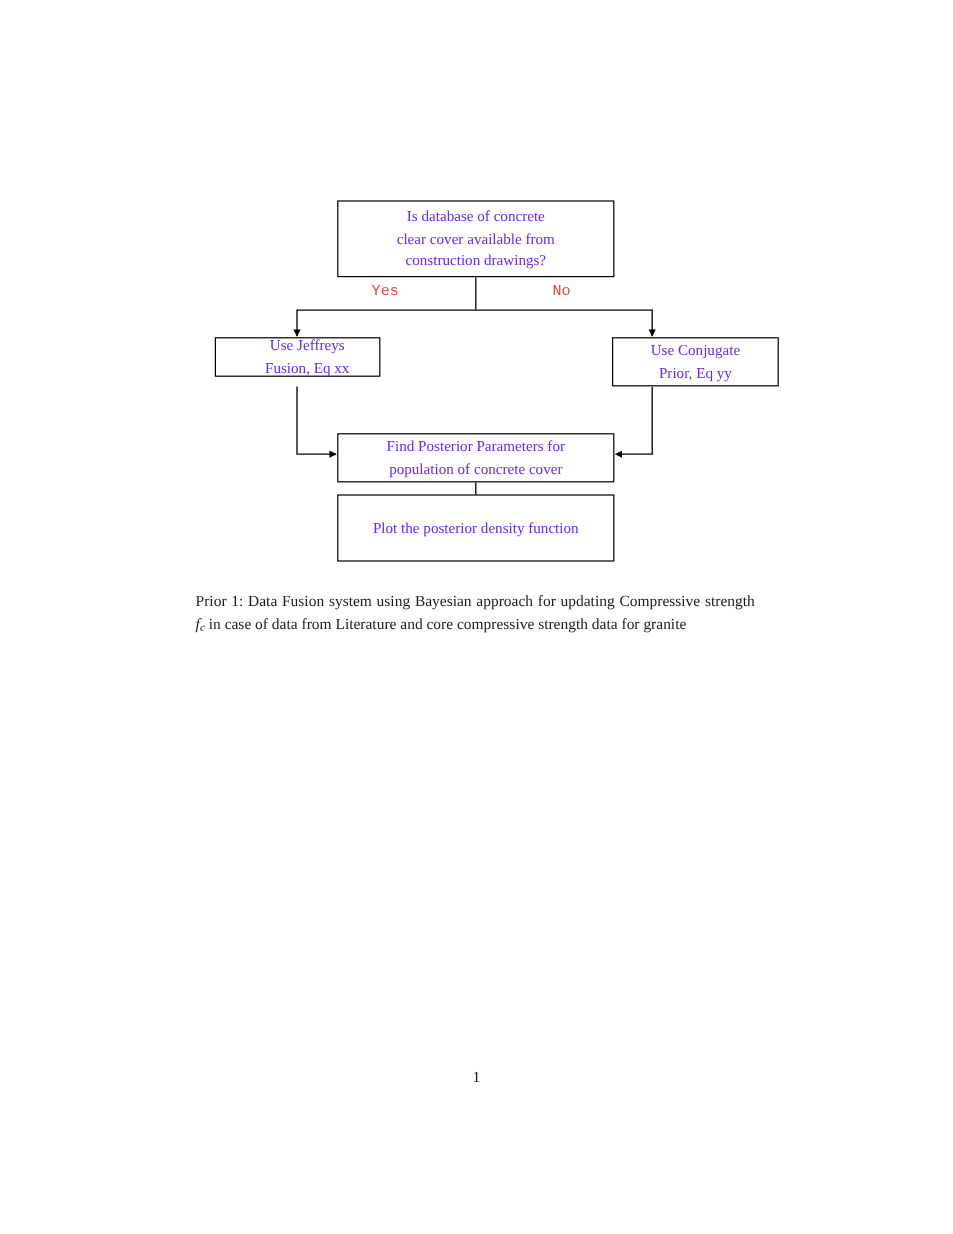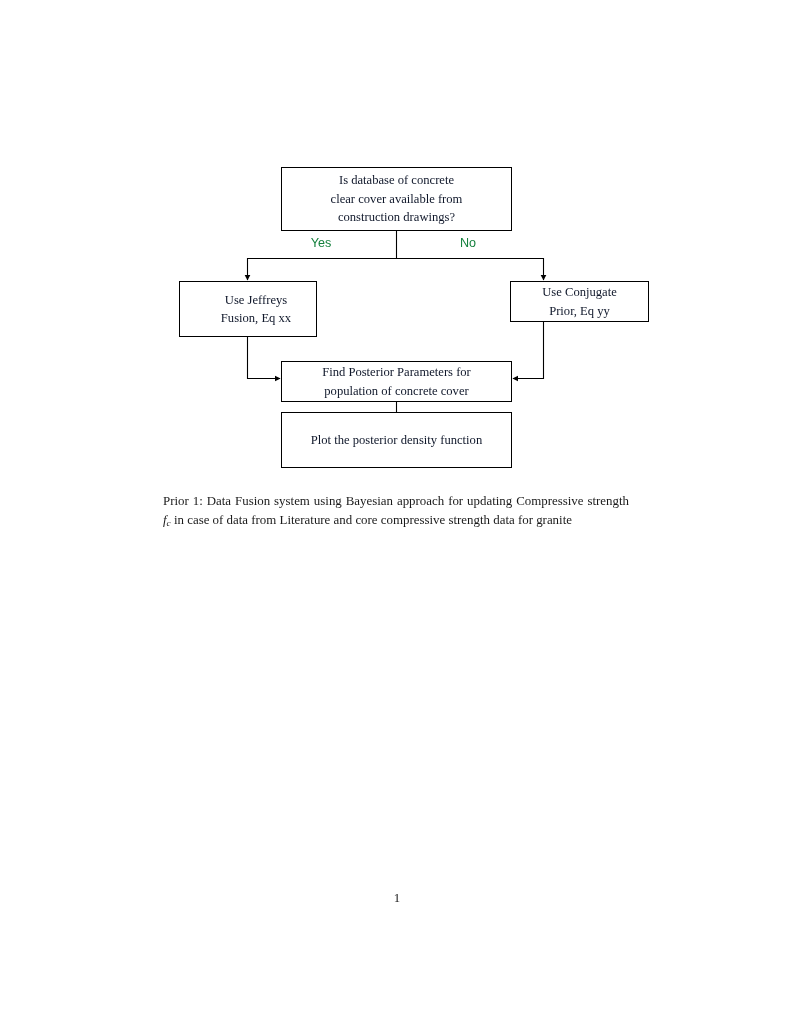--- a/index.html
+++ b/index.html
@@ -44,38 +44,38 @@
     border: 1px solid #000000;
     background: #ffffff;
     display: flex;
     flex-direction: column;
     align-items: center;
     justify-content: center;
     font-family: "Liberation Serif", "DejaVu Serif", serif;
     font-size: 12.6px;
     line-height: 18.5px;
     text-align: left;
-    color: #0f172a;
+    color: #6d28d9;
     white-space: nowrap;
   }
   .node .line {
     display: block;
   }
 
   #node-question {
     left: 281px;
     top: 167px;
     width: 231px;
     height: 64px;
   }
   #node-jeffreys {
     left: 179px;
     top: 281px;
     width: 138px;
-    height: 56px;
+    height: 33px;
     padding-left: 16px;
   }
   #node-conjugate {
     left: 474px;
     top: 281px;
     width: 139px;
     height: 41px;
     margin-left: 36px;
   }
   #node-posterior {
@@ -86,24 +86,24 @@
   }
   #node-plot {
     left: 281px;
     top: 412px;
     width: 231px;
     height: 56px;
   }
 
   .branch-label {
     position: absolute;
-    font-family: Liberation Sans, sans-serif;
+    font-family: Liberation Mono, monospace;
     font-size: 12.6px;
     line-height: 14px;
-    color: #15803d;
+    color: #ef4444;
     transform: translateX(-50%);
     white-space: nowrap;
   }
   #branch-yes {
     left: 321px;
     top: 236px;
   }
   #branch-no {
     left: 468px;
     top: 236px;

